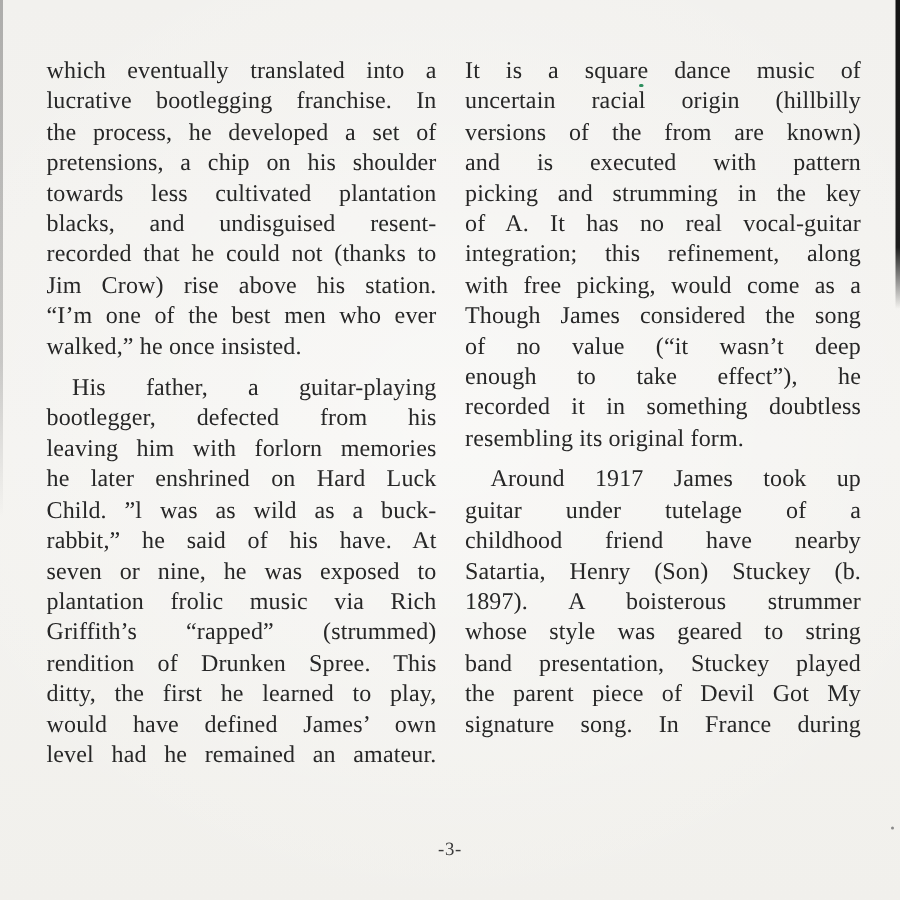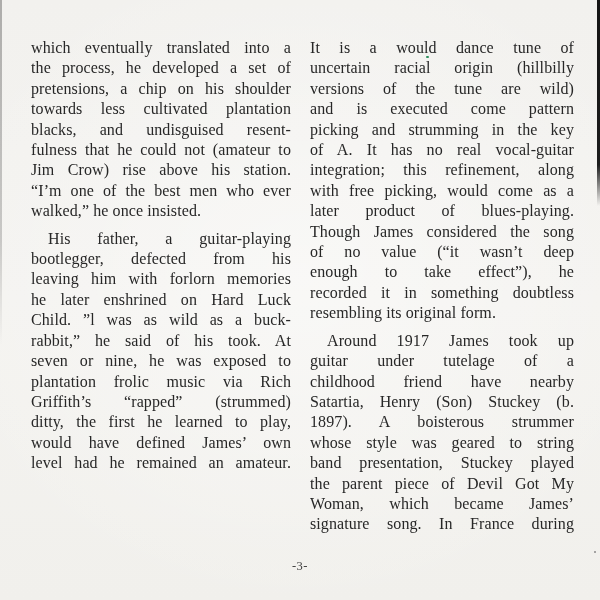--- a/index.html
+++ b/index.html
@@ -80,71 +80,71 @@
   }
 </style>
 </head>
 <body>
 
 <div class="page">
   <div class="columns">
     <div class="col left">
         <div class="para">
           <div class="line"><span>which eventually translated into a</span></div>
+          <div class="line"><span>lucrative bootlegging franchise. In</span></div>
           <div class="line"><span>the process, he developed a set of</span></div>
           <div class="line"><span>pretensions, a chip on his shoulder</span></div>
           <div class="line"><span>towards less cultivated plantation</span></div>
           <div class="line"><span>blacks, and undisguised resent-</span></div>
-          <div class="line"><span>fulness that he could not (amateur to</span></div>
+          <div class="line"><span>recorded that he could not (thanks to</span></div>
           <div class="line"><span>Jim Crow) rise above his station.</span></div>
           <div class="line"><span>“I’m one of the best men who ever</span></div>
           <div class="line no-j"><span>walked,” he once insisted.</span></div>
         </div>
         <div class="para indent">
           <div class="line"><span>His father, a guitar-playing</span></div>
           <div class="line"><span>bootlegger, defected from his</span></div>
           <div class="line"><span>leaving him with forlorn memories</span></div>
           <div class="line"><span>he later enshrined on </span><span class="bold">Hard Luck</span></div>
           <div class="line"><span class="bold">Child.</span><span> ”l was as wild as a buck-</span></div>
-          <div class="line"><span>rabbit,” he said of his took. At</span></div>
+          <div class="line"><span>rabbit,” he said of his have. At</span></div>
           <div class="line"><span>seven or nine, he was exposed to</span></div>
           <div class="line"><span>plantation frolic music via Rich</span></div>
           <div class="line"><span>Griffith’s “rapped” (strummed)</span></div>
+          <div class="line"><span>rendition of </span><span class="bold">Drunken Spree.</span><span> This</span></div>
           <div class="line"><span>ditty, the first he learned to play,</span></div>
           <div class="line"><span>would have defined James’ own</span></div>
           <div class="line"><span>level had he remained an amateur.</span></div>
         </div>
       </div>
     <div class="col right">
         <div class="para">
-          <div class="line"><span>It is a would dance tune of</span></div>
+          <div class="line"><span>It is a square dance music of</span></div>
           <div class="line"><span>uncertain racial origin (hillbilly</span></div>
-          <div class="line"><span>versions of the tune are wild)</span></div>
-          <div class="line"><span>and is executed come pattern</span></div>
+          <div class="line"><span>versions of the from are known)</span></div>
+          <div class="line"><span>and is executed with pattern</span></div>
           <div class="line"><span>picking and strumming in the key</span></div>
           <div class="line"><span>of A. It has no real vocal-guitar</span></div>
           <div class="line"><span>integration; this refinement, along</span></div>
           <div class="line"><span>with free picking, would come as a</span></div>
-          <div class="line"><span>later product of blues-playing.</span></div>
           <div class="line"><span>Though James considered the song</span></div>
           <div class="line"><span>of no value (“it wasn’t deep</span></div>
           <div class="line"><span>enough to take effect”), he</span></div>
           <div class="line"><span>recorded it in something doubtless</span></div>
           <div class="line no-j"><span>resembling its original form.</span></div>
         </div>
         <div class="para indent">
           <div class="line"><span>Around 1917 James took up</span></div>
           <div class="line"><span>guitar under tutelage of a</span></div>
           <div class="line"><span>childhood friend have nearby</span></div>
           <div class="line"><span>Satartia, Henry (Son) Stuckey (b.</span></div>
           <div class="line"><span>1897). A boisterous strummer</span></div>
           <div class="line"><span>whose style was geared to string</span></div>
           <div class="line"><span>band presentation, Stuckey played</span></div>
           <div class="line"><span>the parent piece of </span><span class="bold">Devil Got My</span></div>
-          <div class="line"><span class="bold">Woman,</span><span> which became James’</span></div>
           <div class="line"><span>signature song. In France during</span></div>
         </div>
       </div>
   </div>
 
   <div class="footer">-3-</div>
 
   <div class="edge-right"></div>
   <div class="edge-left"></div>
   <div class="speck-green"></div>

